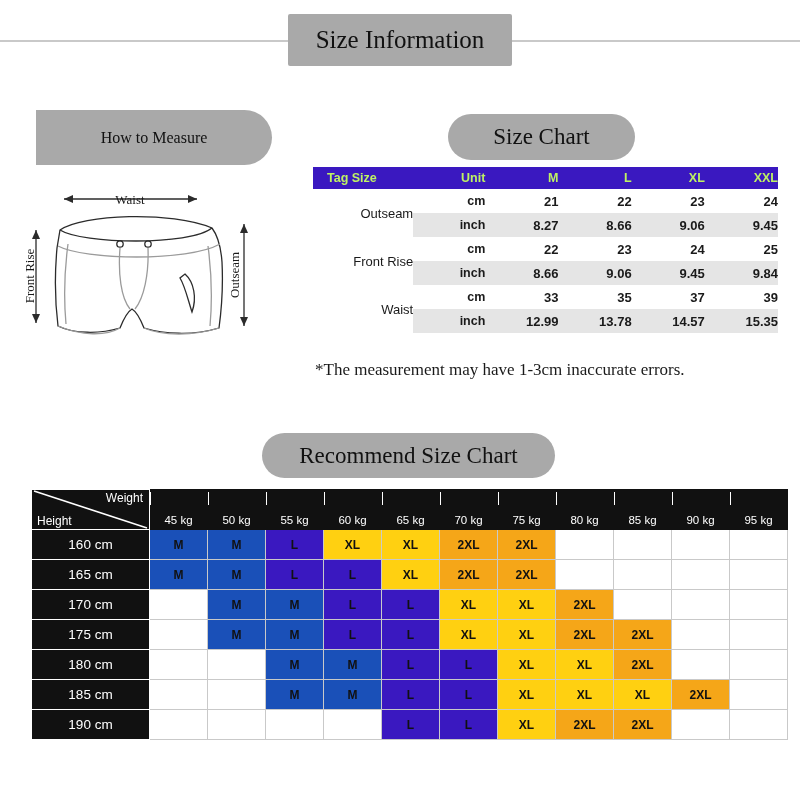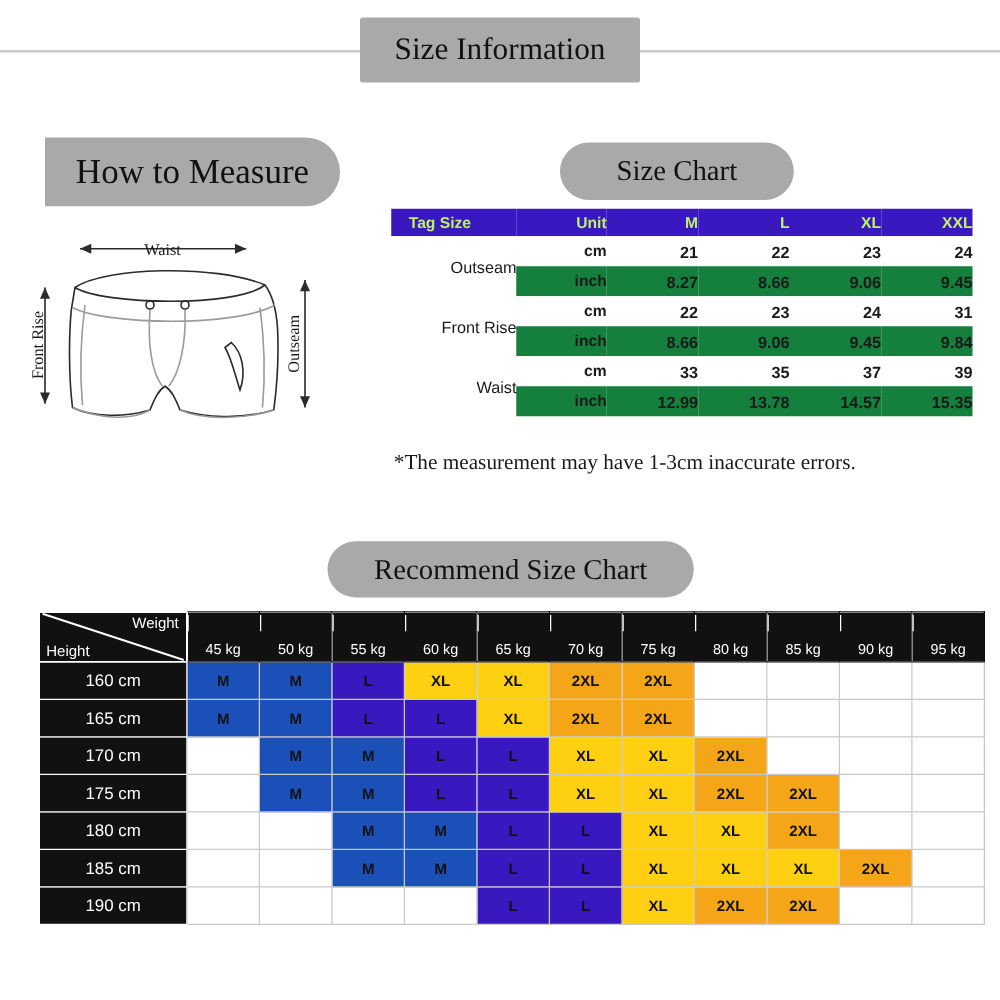--- a/index.html
+++ b/index.html
@@ -41,21 +41,21 @@
     background: #c9c9c9;
   }
   #rule-left  { left: 0px;   width: 290px; }
   #rule-right { left: 510px; width: 290px; }
 
   #howto-banner {
     left: 36px;
     top: 110px;
     width: 236px;
     height: 55px;
-    font-size: 28px;
+    font-size: 16px;
     border-radius: 0 28px 28px 0;
   }
   #sizechart-banner {
     left: 448px;
     top: 114px;
     width: 187px;
     height: 46px;
     font-size: 23px;
     border-radius: 24px;
   }
@@ -103,21 +103,21 @@
   }
   #size-chart thead th.tagsize { text-align: left; padding-left: 14px; }
   #size-chart td.rowlabel {
     background: #ffffff;
     color: #1a1a1a;
     font-size: 13px;
     width: 100px;
   }
   #size-chart td.unit { width: 72px; font-size: 12.5px; }
   #size-chart tr.shaded td.unit,
-  #size-chart tr.shaded td.val { background: #15803d; }
+  #size-chart tr.shaded td.val { background: #e5e5e5; }
   #size-chart tr.plain td.unit,
   #size-chart tr.plain td.val { background: #ffffff; }
   #size-chart td.val { width: 73px; font-weight: bold; font-size: 13px; }
   #size-chart td.unit { font-weight: bold; }
 
   #disclaimer {
     position: absolute;
     left: 315px;
     top: 360px;
     font-family: "Liberation Serif", serif;
@@ -288,21 +288,21 @@
       <td class="val">9.06</td>
       <td class="val">9.45</td>
     </tr>
 
     <tr class="plain">
       <td class="rowlabel" rowspan="2">Front Rise</td>
       <td class="unit">cm</td>
       <td class="val">22</td>
       <td class="val">23</td>
       <td class="val">24</td>
-      <td class="val">31</td>
+      <td class="val">25</td>
     </tr>
     <tr class="shaded">
       <td class="unit">inch</td>
       <td class="val">8.66</td>
       <td class="val">9.06</td>
       <td class="val">9.45</td>
       <td class="val">9.84</td>
     </tr>
 
     <tr class="plain">

